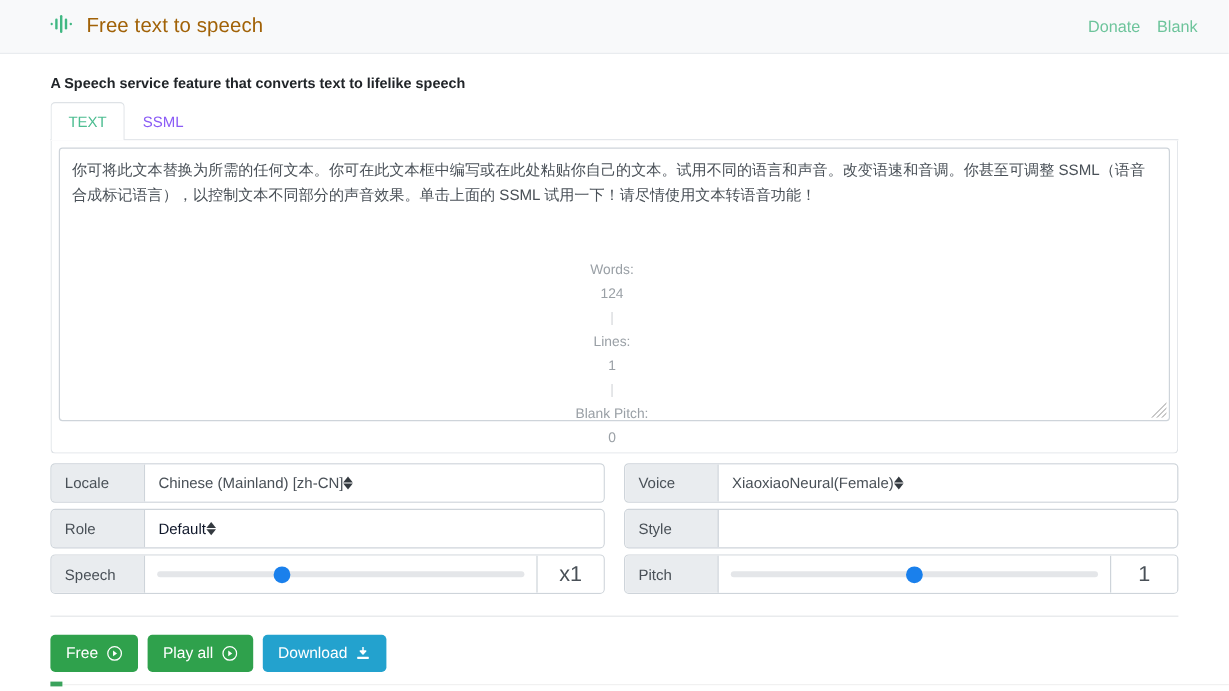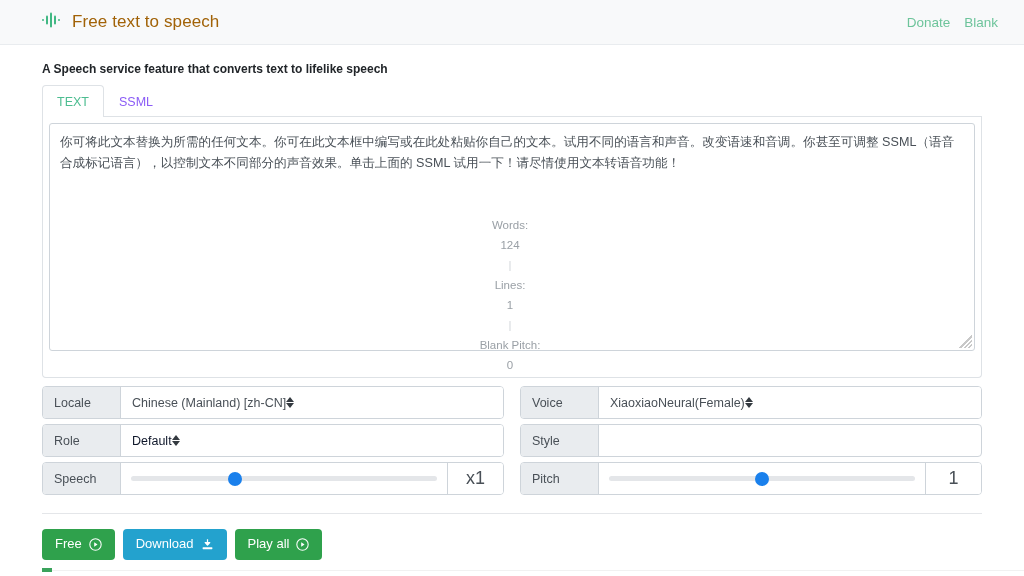--- a/index.html
+++ b/index.html
@@ -375,36 +375,36 @@
   <div class="btn-row">
     <button class="btn btn-green">
       <span>Free</span>
       <span>
         <svg width="13" height="13" viewBox="0 0 16 16">
             <circle cx="8" cy="8" r="7" fill="none" stroke="#fff" stroke-width="1.3"></circle>
             <path d="M6.4 5.1l4.1 2.9-4.1 2.9z" fill="#fff"></path>
           </svg>
       </span>
     </button>
+    <button class="btn btn-green">
+      <span>Play all</span>
+      <span>
+        <svg width="13" height="13" viewBox="0 0 16 16">
+            <circle cx="8" cy="8" r="7" fill="none" stroke="#fff" stroke-width="1.3"></circle>
+            <path d="M6.4 5.1l4.1 2.9-4.1 2.9z" fill="#fff"></path>
+          </svg>
+      </span>
+    </button>
     <button class="btn btn-blue">
       <span>Download</span>
       <span>
         <svg width="13" height="13" viewBox="0 0 16 16">
           <path d="M8 1.5v6.2M8 8.6L5.2 5.6h5.6z" stroke="#fff" stroke-width="1.5" fill="#fff" stroke-linejoin="round"></path>
           <rect x="2" y="11.5" width="12" height="2.2" rx="0.6" fill="#fff"></rect>
         </svg>
       </span>
     </button>
-    <button class="btn btn-green">
-      <span>Play all</span>
-      <span>
-        <svg width="13" height="13" viewBox="0 0 16 16">
-            <circle cx="8" cy="8" r="7" fill="none" stroke="#fff" stroke-width="1.3"></circle>
-            <path d="M6.4 5.1l4.1 2.9-4.1 2.9z" fill="#fff"></path>
-          </svg>
-      </span>
-    </button>
   </div>
 
 </div>
 
 <div class="bottom-rule"></div>
 <div class="bottom-mark"></div>
 
 </body></html>

